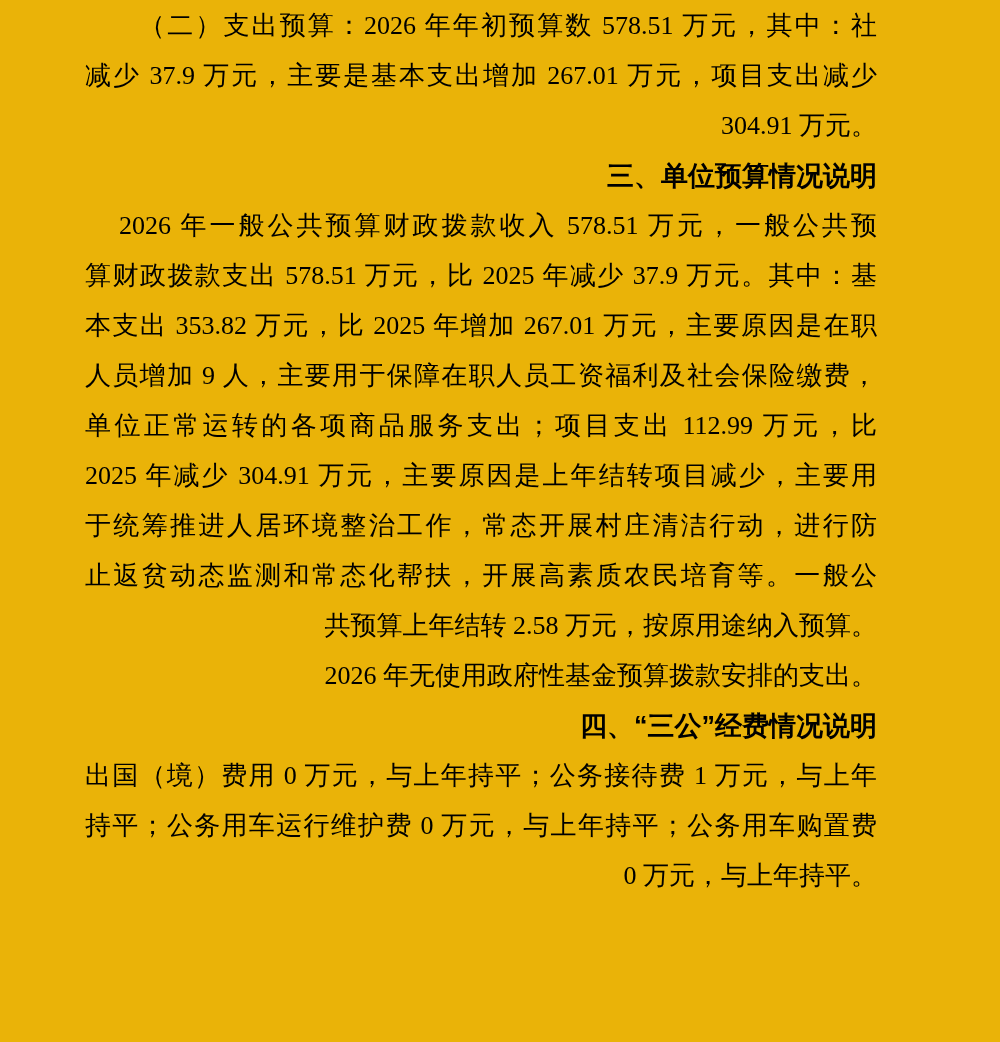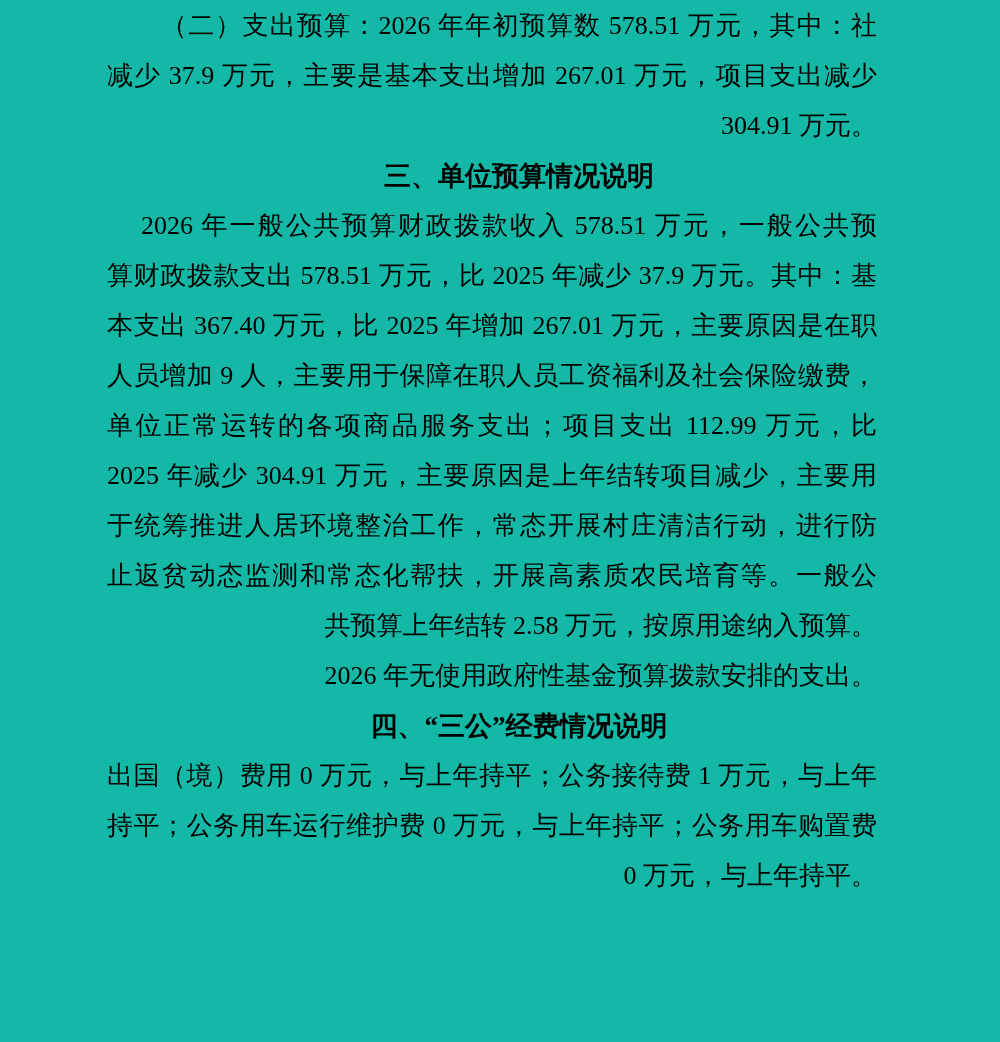--- a/index.html
+++ b/index.html
@@ -7,22 +7,22 @@
     padding: 0;
     background: #ffffff;
     width: 1000px;
     height: 1042px;
     overflow: hidden;
   }
   .page {
     box-sizing: border-box;
     width: 1000px;
     height: 1042px;
-    padding: 1px 123px 0 107px;
-    background: #14b8a6;
+    padding: 1px 123px 0 85px;
+    background: #eab308;
     color: #000000;
   }
   .line {
     font-family: "Liberation Serif", "DejaVu Serif", serif;
     font-size: 26px;
     line-height: 50px;
     height: 50px;
     color: #000000;
     white-space: normal;
   }
@@ -37,38 +37,38 @@
   }
   
   .first-num {
     text-indent: 34px;
   }
   
   .last {
     text-align: right;
   }
   .heading {
-    font-family: Liberation Serif, serif;
+    font-family: Liberation Sans, sans-serif;
     font-weight: 700;
     font-size: 27px;
     text-indent: 54px;
-    text-align: center;
+    text-align: right;
   }
 </style>
 </head>
 <body>
 
 <main class="page">
   <div class="line full first">（二）支出预算：2026 年年初预算数 578.51 万元，其中：社</div>
   <div class="line full">减少 37.9 万元，主要是基本支出增加 267.01 万元，项目支出减少</div>
   <div class="line last">304.91 万元。</div>
   <div class="line heading">三、单位预算情况说明</div>
   <div class="line full first-num">2026 年一般公共预算财政拨款收入 578.51 万元，一般公共预</div>
   <div class="line full">算财政拨款支出 578.51 万元，比 2025 年减少 37.9 万元。其中：基</div>
-  <div class="line full">本支出 367.40 万元，比 2025 年增加 267.01 万元，主要原因是在职</div>
+  <div class="line full">本支出 353.82 万元，比 2025 年增加 267.01 万元，主要原因是在职</div>
   <div class="line full">人员增加 9 人，主要用于保障在职人员工资福利及社会保险缴费，</div>
   <div class="line full">单位正常运转的各项商品服务支出；项目支出 112.99 万元，比</div>
   <div class="line full">2025 年减少 304.91 万元，主要原因是上年结转项目减少，主要用</div>
   <div class="line full">于统筹推进人居环境整治工作，常态开展村庄清洁行动，进行防</div>
   <div class="line full">止返贫动态监测和常态化帮扶，开展高素质农民培育等。一般公</div>
   <div class="line last">共预算上年结转 2.58 万元，按原用途纳入预算。</div>
   <div class="line last first-num">2026 年无使用政府性基金预算拨款安排的支出。</div>
   <div class="line heading">四、“三公”经费情况说明</div>
   <div class="line full">出国（境）费用 0 万元，与上年持平；公务接待费 1 万元，与上年</div>
   <div class="line full">持平；公务用车运行维护费 0 万元，与上年持平；公务用车购置费</div>

